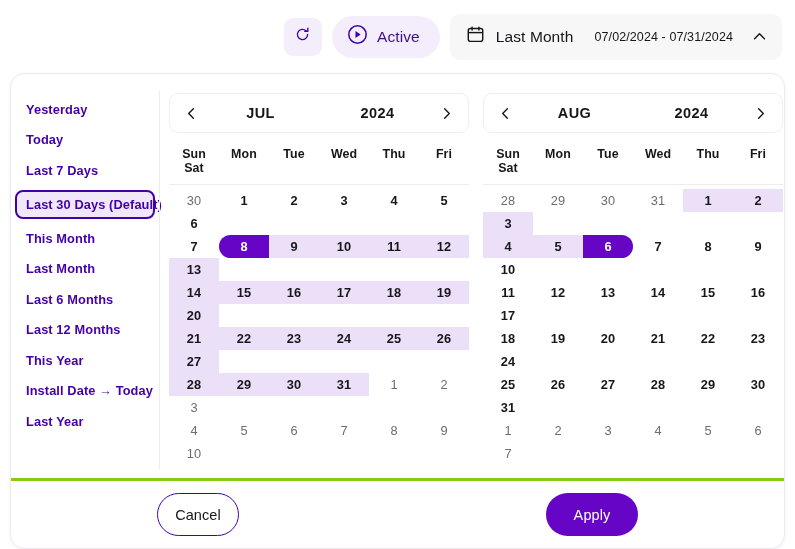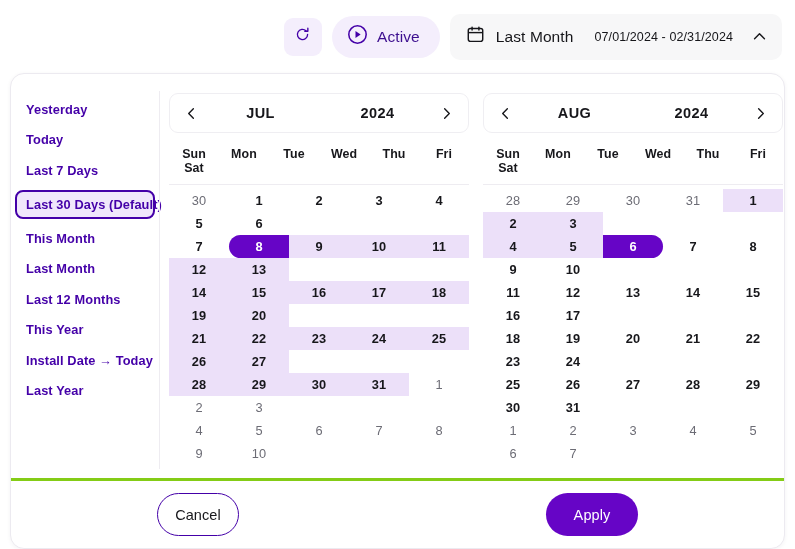--- a/index.html
+++ b/index.html
@@ -196,21 +196,21 @@
     text-align: center;
     font-size: 12.4px;
     font-weight: bold;
     color: #17171b;
     letter-spacing: .1px;
   }
 
   .weeks { margin-top: 4px; }
   .week {
     display: grid;
-    grid-template-columns: repeat(5, 1fr);
+    grid-template-columns: repeat(6, 1fr);
     height: 46px;
   }
   .cell {
     position: relative;
     display: flex;
     align-items: center;
     justify-content: center;
     cursor: pointer;
   }
   .cell .rangebg {
@@ -301,21 +301,21 @@
 
   <div class="tb-range">
     <span>
       <svg width="19" height="19" viewBox="0 0 20 20" fill="none">
         <rect x="2.4" y="3.6" width="15.2" height="13.6" rx="2.2" stroke="#16161a" stroke-width="1.5" fill="none"></rect>
         <path d="M2.4 8.0h15.2" stroke="#16161a" stroke-width="1.5"></path>
         <path d="M6.4 2.2v3.0M13.6 2.2v3.0" stroke="#16161a" stroke-width="1.5" stroke-linecap="round"></path>
       </svg>
     </span>
     <span class="tb-range-label">Last Month</span>
-    <span class="tb-range-dates">07/01/2024 - 02/31/2024</span>
+    <span class="tb-range-dates">07/02/2024 - 07/31/2024</span>
     <span class="tb-caret">
       <svg width="17" height="17" viewBox="0 0 18 18" fill="none">
         <path d="M3.8 11.3L9 6.1l5.2 5.2" stroke="#16161a" stroke-width="1.5" stroke-linecap="round" stroke-linejoin="round" fill="none"></path>
       </svg>
     </span>
   </div>
 </div>
 
 <div class="panel">
 
@@ -332,20 +332,23 @@
           <span>Last 7 Days</span>
         </div>
         <div class="preset active">
           <span>Last 30 Days  (Default)</span>
         </div>
         <div class="preset">
           <span>This Month</span>
         </div>
         <div class="preset">
           <span>Last Month</span>
+        </div>
+        <div class="preset">
+          <span>Last 6 Months</span>
         </div>
         <div class="preset">
           <span>Last 12 Months</span>
         </div>
         <div class="preset">
           <span>This Year</span>
         </div>
         <div class="preset">
           <span>Install Date → Today</span>
         </div>

